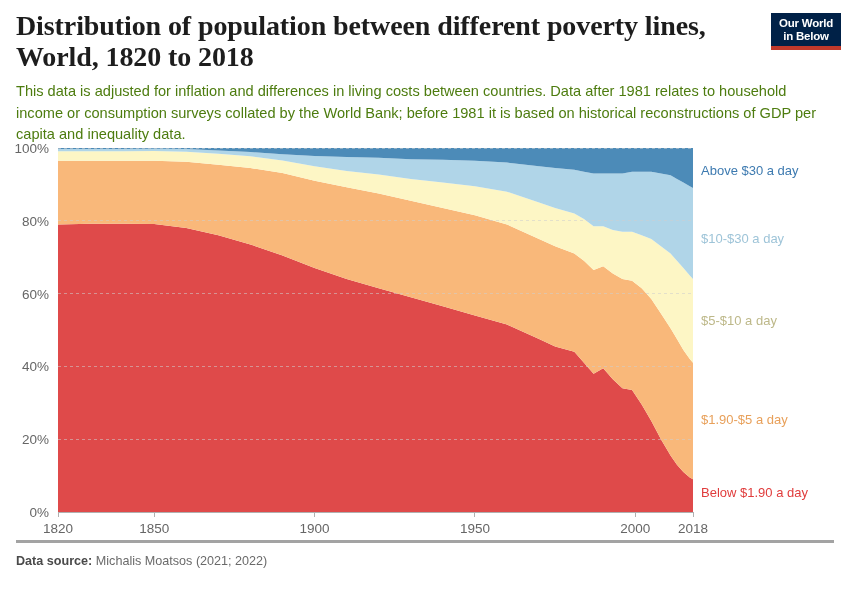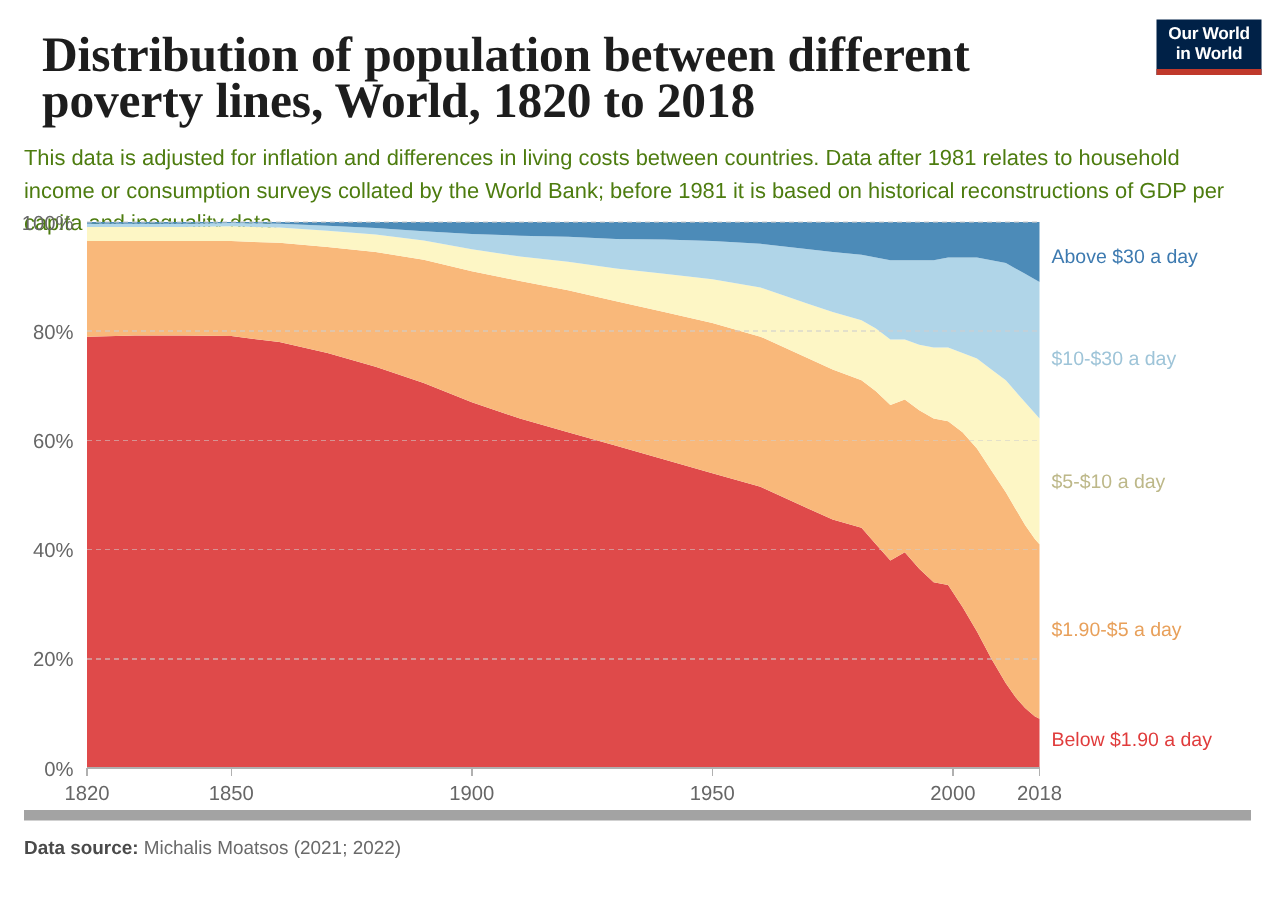--- a/index.html
+++ b/index.html
@@ -25,26 +25,26 @@
 
   
   .header {
     position: absolute;
     left: 16px;
     top: 10px;
     width: 818px;
   }
   .title {
     font-family: "Liberation Serif", serif;
-    font-size: 33px;
+    font-size: 28px;
     line-height: 31px;
     font-weight: 700;
     color: #1d1d1d;
     letter-spacing: -0.1px;
-    margin: 12px;
+    margin: 0;
     width: 715px;
   }
   .subtitle {
     font-family: "Liberation Sans", sans-serif;
     font-size: 14.6px;
     line-height: 21.5px;
     color: #4d7c0f;
     margin: 9px 0 0 0;
     width: 810px;
     font-weight: 400;
@@ -83,21 +83,21 @@
   .chart-svg {
     display: block;
   }
 
   
   .footer {
     position: absolute;
     left: 16px;
     top: 540px;
     width: 818px;
-    border-top: 7px solid #a3a3a3;
+    border-top: 3px solid #a3a3a3;
     padding-top: 9px;
   }
   .footer-row {
     position: relative;
     font-size: 12.6px;
     line-height: 19px;
     color: #6a6a6a;
     font-family: "Liberation Sans", sans-serif;
   }
   .footer-label {
@@ -117,21 +117,21 @@
 
 <div id="page">
 
   <div class="header">
     <h1 class="title">Distribution of population between different poverty lines, World, 1820 to 2018</h1>
     <p class="subtitle">This data is adjusted for inflation and differences in living costs between countries. Data after 1981 relates to household income or consumption surveys collated by the World Bank; before 1981 it is based on historical reconstructions of GDP per capita and inequality data.</p>
   </div>
 
   <div class="logo">
     <span class="logo-line">Our World</span>
-    <span class="logo-line">in World</span>
+    <span class="logo-line">in Below</span>
   </div>
 
   <div class="chart-wrap">
     <svg class="chart-svg" id="chart-svg" width="850" height="398">
         <path d="M58.00 86.44 L90.07 85.71 L122.14 85.71 L154.21 86.08 L186.28 90.08 L218.35 97.36 L250.42 106.46 L282.49 117.38 L314.57 130.12 L346.64 141.04 L378.71 150.14 L410.78 159.24 L442.85 168.34 L474.92 177.44 L506.99 186.54 L539.06 201.10 L555.10 208.38 L574.34 213.84 L583.96 224.76 L593.58 235.68 L603.20 230.22 L612.82 241.14 L622.44 250.24 L632.07 252.06 L641.69 266.62 L651.31 283.00 L660.93 301.20 L670.55 317.58 L676.96 326.68 L683.38 333.96 L689.79 339.42 L693.00 341.24 L693.00 374.00 L689.79 374.00 L683.38 374.00 L676.96 374.00 L670.55 374.00 L660.93 374.00 L651.31 374.00 L641.69 374.00 L632.07 374.00 L622.44 374.00 L612.82 374.00 L603.20 374.00 L593.58 374.00 L583.96 374.00 L574.34 374.00 L555.10 374.00 L539.06 374.00 L506.99 374.00 L474.92 374.00 L442.85 374.00 L410.78 374.00 L378.71 374.00 L346.64 374.00 L314.57 374.00 L282.49 374.00 L250.42 374.00 L218.35 374.00 L186.28 374.00 L154.21 374.00 L122.14 374.00 L90.07 374.00 L58.00 374.00 Z" fill="#DF4A4A" shape-rendering="geometricPrecision"></path>
         <path d="M58.00 22.74 L90.07 22.74 L122.14 22.74 L154.21 22.74 L186.28 23.83 L218.35 26.74 L250.42 30.02 L282.49 35.12 L314.57 42.76 L346.64 49.31 L378.71 55.50 L410.78 62.78 L442.85 70.06 L474.92 77.34 L506.99 86.44 L539.06 101.00 L555.10 108.28 L574.34 115.56 L583.96 122.84 L593.58 131.94 L603.20 128.30 L612.82 135.58 L622.44 141.04 L632.07 142.86 L641.69 150.14 L651.31 161.06 L660.93 175.62 L670.55 190.18 L676.96 201.10 L683.38 212.02 L689.79 221.12 L693.00 224.76 L693.00 341.24 L689.79 339.42 L683.38 333.96 L676.96 326.68 L670.55 317.58 L660.93 301.20 L651.31 283.00 L641.69 266.62 L632.07 252.06 L622.44 250.24 L612.82 241.14 L603.20 230.22 L593.58 235.68 L583.96 224.76 L574.34 213.84 L555.10 208.38 L539.06 201.10 L506.99 186.54 L474.92 177.44 L442.85 168.34 L410.78 159.24 L378.71 150.14 L346.64 141.04 L314.57 130.12 L282.49 117.38 L250.42 106.46 L218.35 97.36 L186.28 90.08 L154.21 86.08 L122.14 85.71 L90.07 85.71 L58.00 86.44 Z" fill="#F9B87A" shape-rendering="geometricPrecision"></path>
         <path d="M58.00 13.28 L90.07 13.28 L122.14 13.28 L154.21 12.91 L186.28 13.64 L218.35 15.82 L250.42 18.37 L282.49 22.38 L314.57 28.20 L346.64 32.93 L378.71 36.57 L410.78 40.94 L442.85 44.58 L474.92 48.22 L506.99 53.68 L539.06 64.60 L555.10 70.06 L574.34 75.52 L583.96 80.98 L593.58 88.26 L603.20 88.26 L612.82 91.90 L622.44 93.72 L632.07 93.72 L641.69 97.36 L651.31 101.00 L660.93 108.28 L670.55 115.56 L676.96 122.84 L683.38 130.12 L689.79 137.40 L693.00 141.04 L693.00 224.76 L689.79 221.12 L683.38 212.02 L676.96 201.10 L670.55 190.18 L660.93 175.62 L651.31 161.06 L641.69 150.14 L632.07 142.86 L622.44 141.04 L612.82 135.58 L603.20 128.30 L593.58 131.94 L583.96 122.84 L574.34 115.56 L555.10 108.28 L539.06 101.00 L506.99 86.44 L474.92 77.34 L442.85 70.06 L410.78 62.78 L378.71 55.50 L346.64 49.31 L314.57 42.76 L282.49 35.12 L250.42 30.02 L218.35 26.74 L186.28 23.83 L154.21 22.74 L122.14 22.74 L90.07 22.74 L58.00 22.74 Z" fill="#FDF6C5" shape-rendering="geometricPrecision"></path>
         <path d="M58.00 11.09 L90.07 11.09 L122.14 11.09 L154.21 10.73 L186.28 11.09 L218.35 12.55 L250.42 14.00 L282.49 16.19 L314.57 18.01 L346.64 19.10 L378.71 19.83 L410.78 21.28 L442.85 21.65 L474.92 22.74 L506.99 24.56 L539.06 28.20 L555.10 30.02 L574.34 31.84 L583.96 33.66 L593.58 35.48 L603.20 35.48 L612.82 35.48 L622.44 35.48 L632.07 33.66 L641.69 33.66 L651.31 33.66 L660.93 35.48 L670.55 37.30 L676.96 40.94 L683.38 44.58 L689.79 48.22 L693.00 50.04 L693.00 141.04 L689.79 137.40 L683.38 130.12 L676.96 122.84 L670.55 115.56 L660.93 108.28 L651.31 101.00 L641.69 97.36 L632.07 93.72 L622.44 93.72 L612.82 91.90 L603.20 88.26 L593.58 88.26 L583.96 80.98 L574.34 75.52 L555.10 70.06 L539.06 64.60 L506.99 53.68 L474.92 48.22 L442.85 44.58 L410.78 40.94 L378.71 36.57 L346.64 32.93 L314.57 28.20 L282.49 22.38 L250.42 18.37 L218.35 15.82 L186.28 13.64 L154.21 12.91 L122.14 13.28 L90.07 13.28 L58.00 13.28 Z" fill="#B0D5E8" shape-rendering="geometricPrecision"></path>
         <path d="M58.00 10.00 L90.07 10.00 L122.14 10.00 L154.21 10.00 L186.28 10.00 L218.35 10.00 L250.42 10.00 L282.49 10.00 L314.57 10.00 L346.64 10.00 L378.71 10.00 L410.78 10.00 L442.85 10.00 L474.92 10.00 L506.99 10.00 L539.06 10.00 L555.10 10.00 L574.34 10.00 L583.96 10.00 L593.58 10.00 L603.20 10.00 L612.82 10.00 L622.44 10.00 L632.07 10.00 L641.69 10.00 L651.31 10.00 L660.93 10.00 L670.55 10.00 L676.96 10.00 L683.38 10.00 L689.79 10.00 L693.00 10.00 L693.00 50.04 L689.79 48.22 L683.38 44.58 L676.96 40.94 L670.55 37.30 L660.93 35.48 L651.31 33.66 L641.69 33.66 L632.07 33.66 L622.44 35.48 L612.82 35.48 L603.20 35.48 L593.58 35.48 L583.96 33.66 L574.34 31.84 L555.10 30.02 L539.06 28.20 L506.99 24.56 L474.92 22.74 L442.85 21.65 L410.78 21.28 L378.71 19.83 L346.64 19.10 L314.57 18.01 L282.49 16.19 L250.42 14.00 L218.35 12.55 L186.28 11.09 L154.21 10.73 L122.14 11.09 L90.07 11.09 L58.00 11.09 Z" fill="#4C8BB8" shape-rendering="geometricPrecision"></path>
         <line x1="58" x2="693" y1="374" y2="374" stroke="#b8b8b8" stroke-width="1" stroke-dasharray="none" shape-rendering="crispEdges" opacity="0.9"></line>

